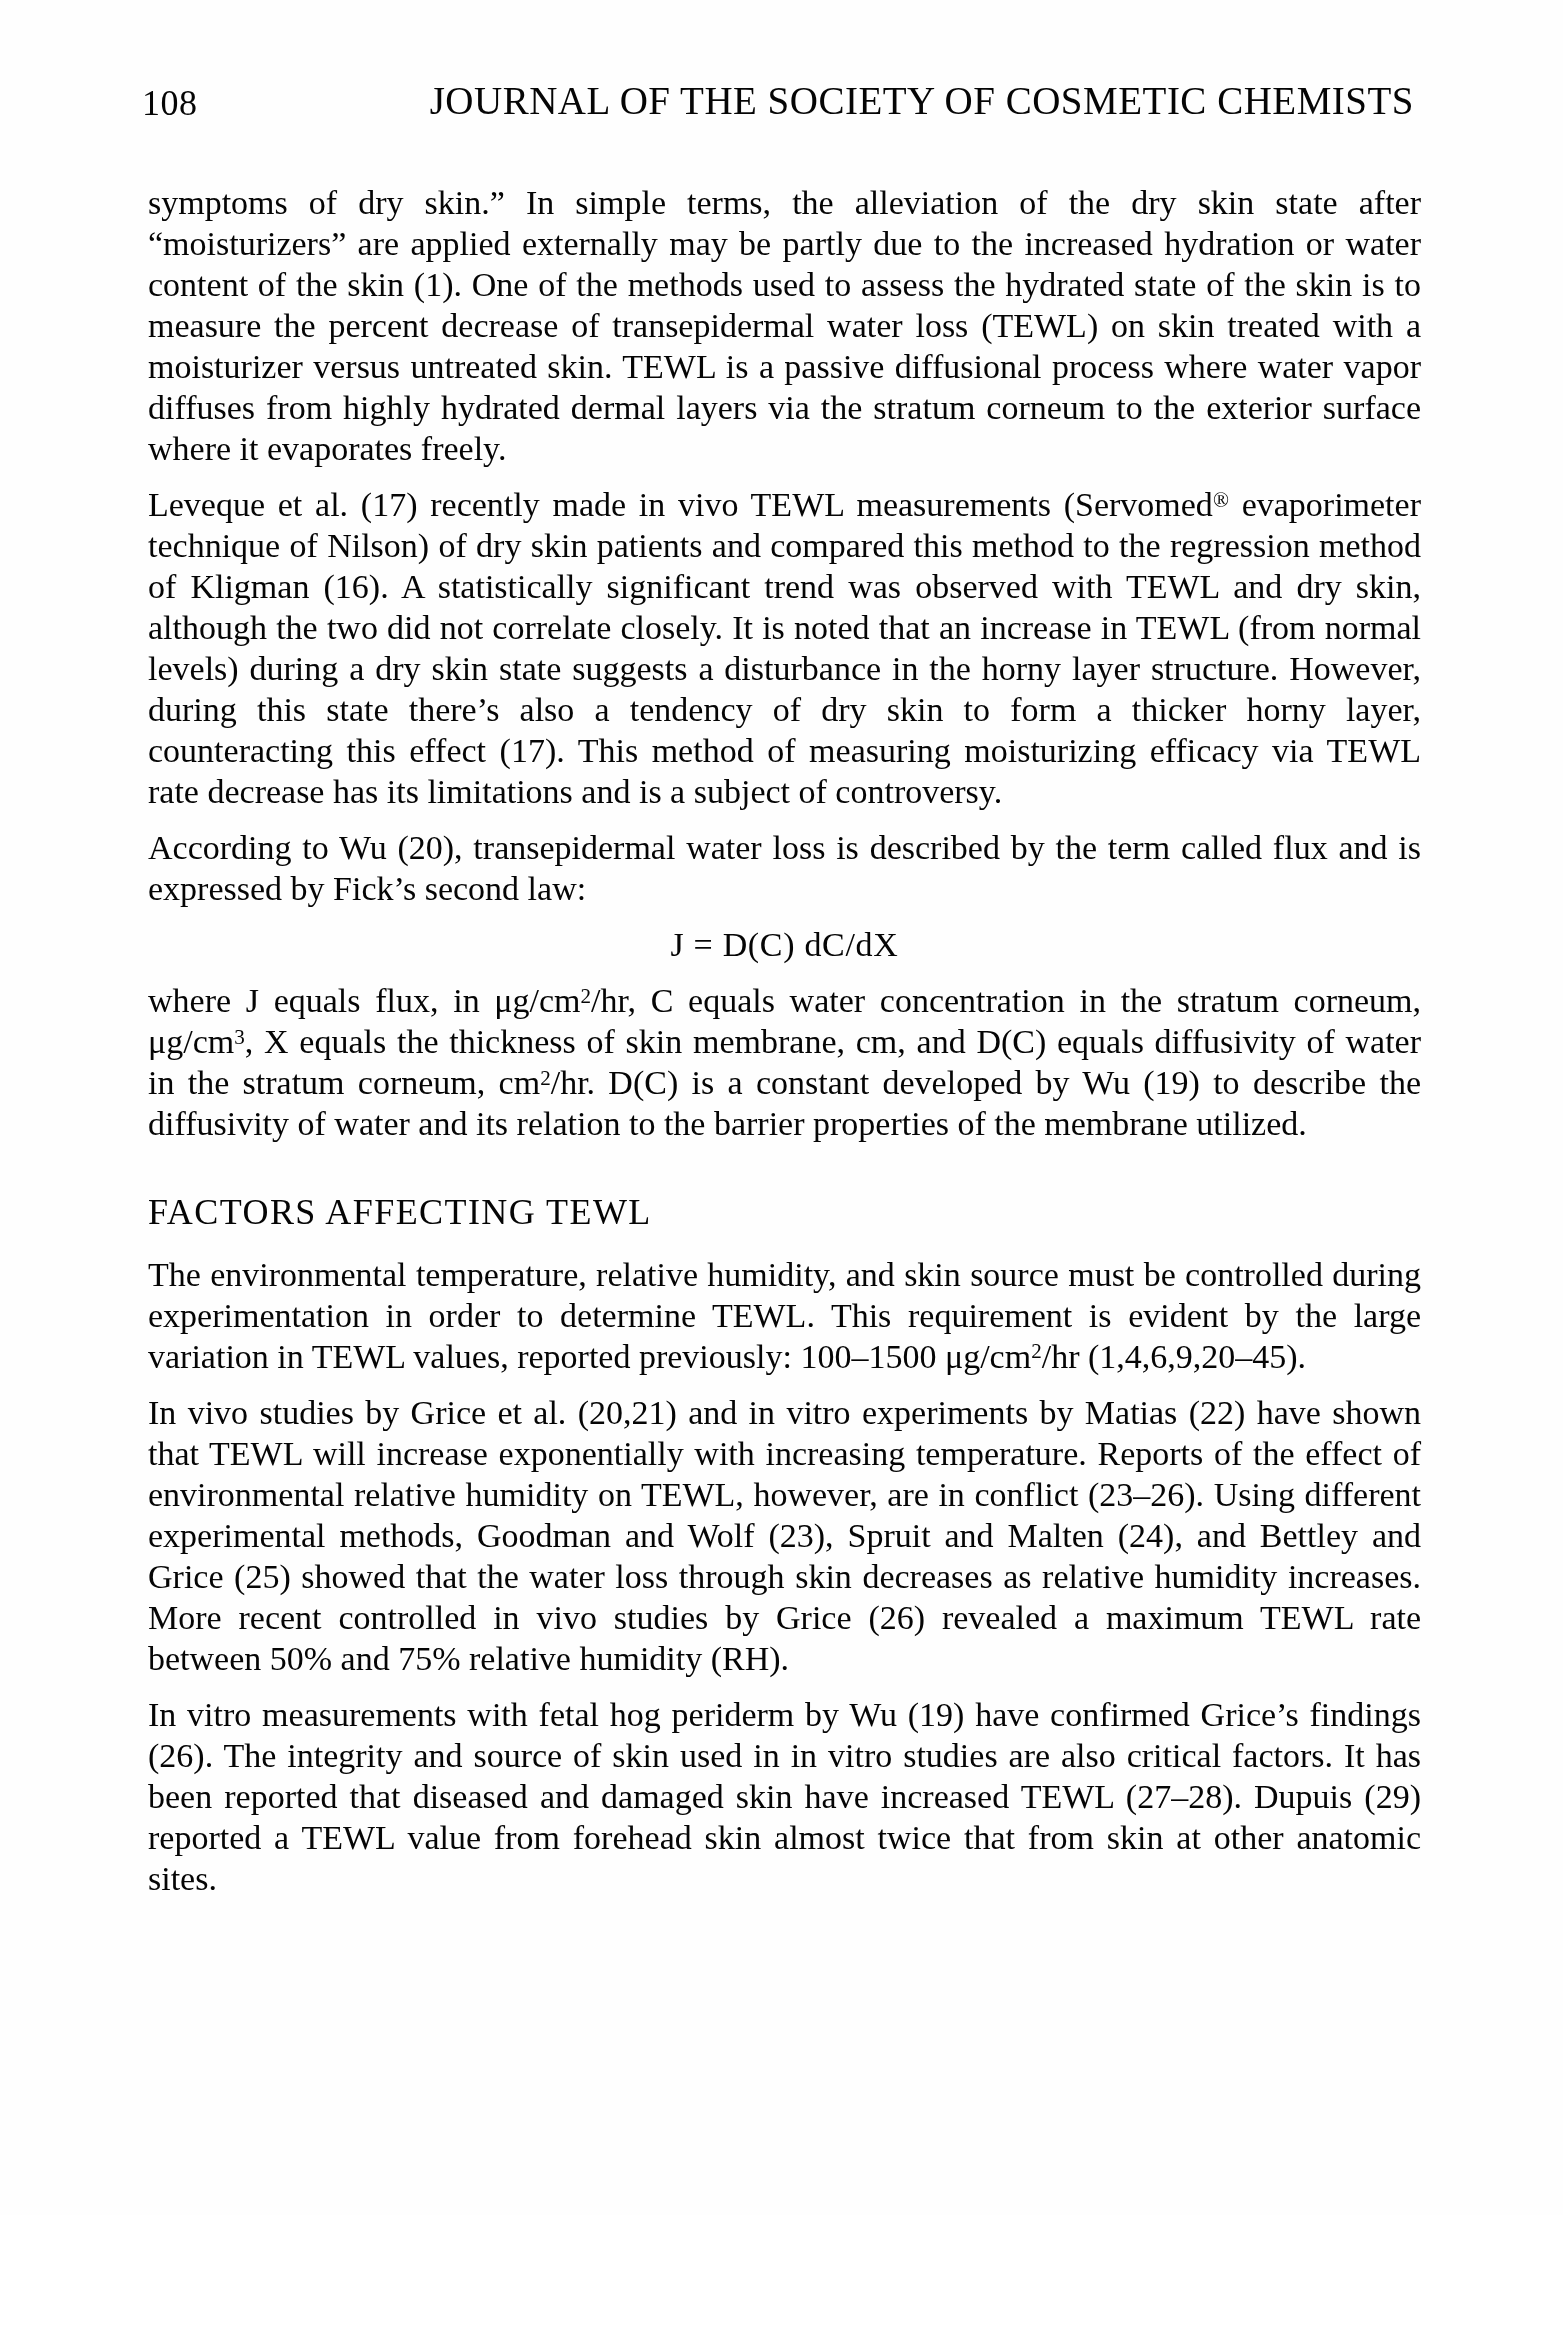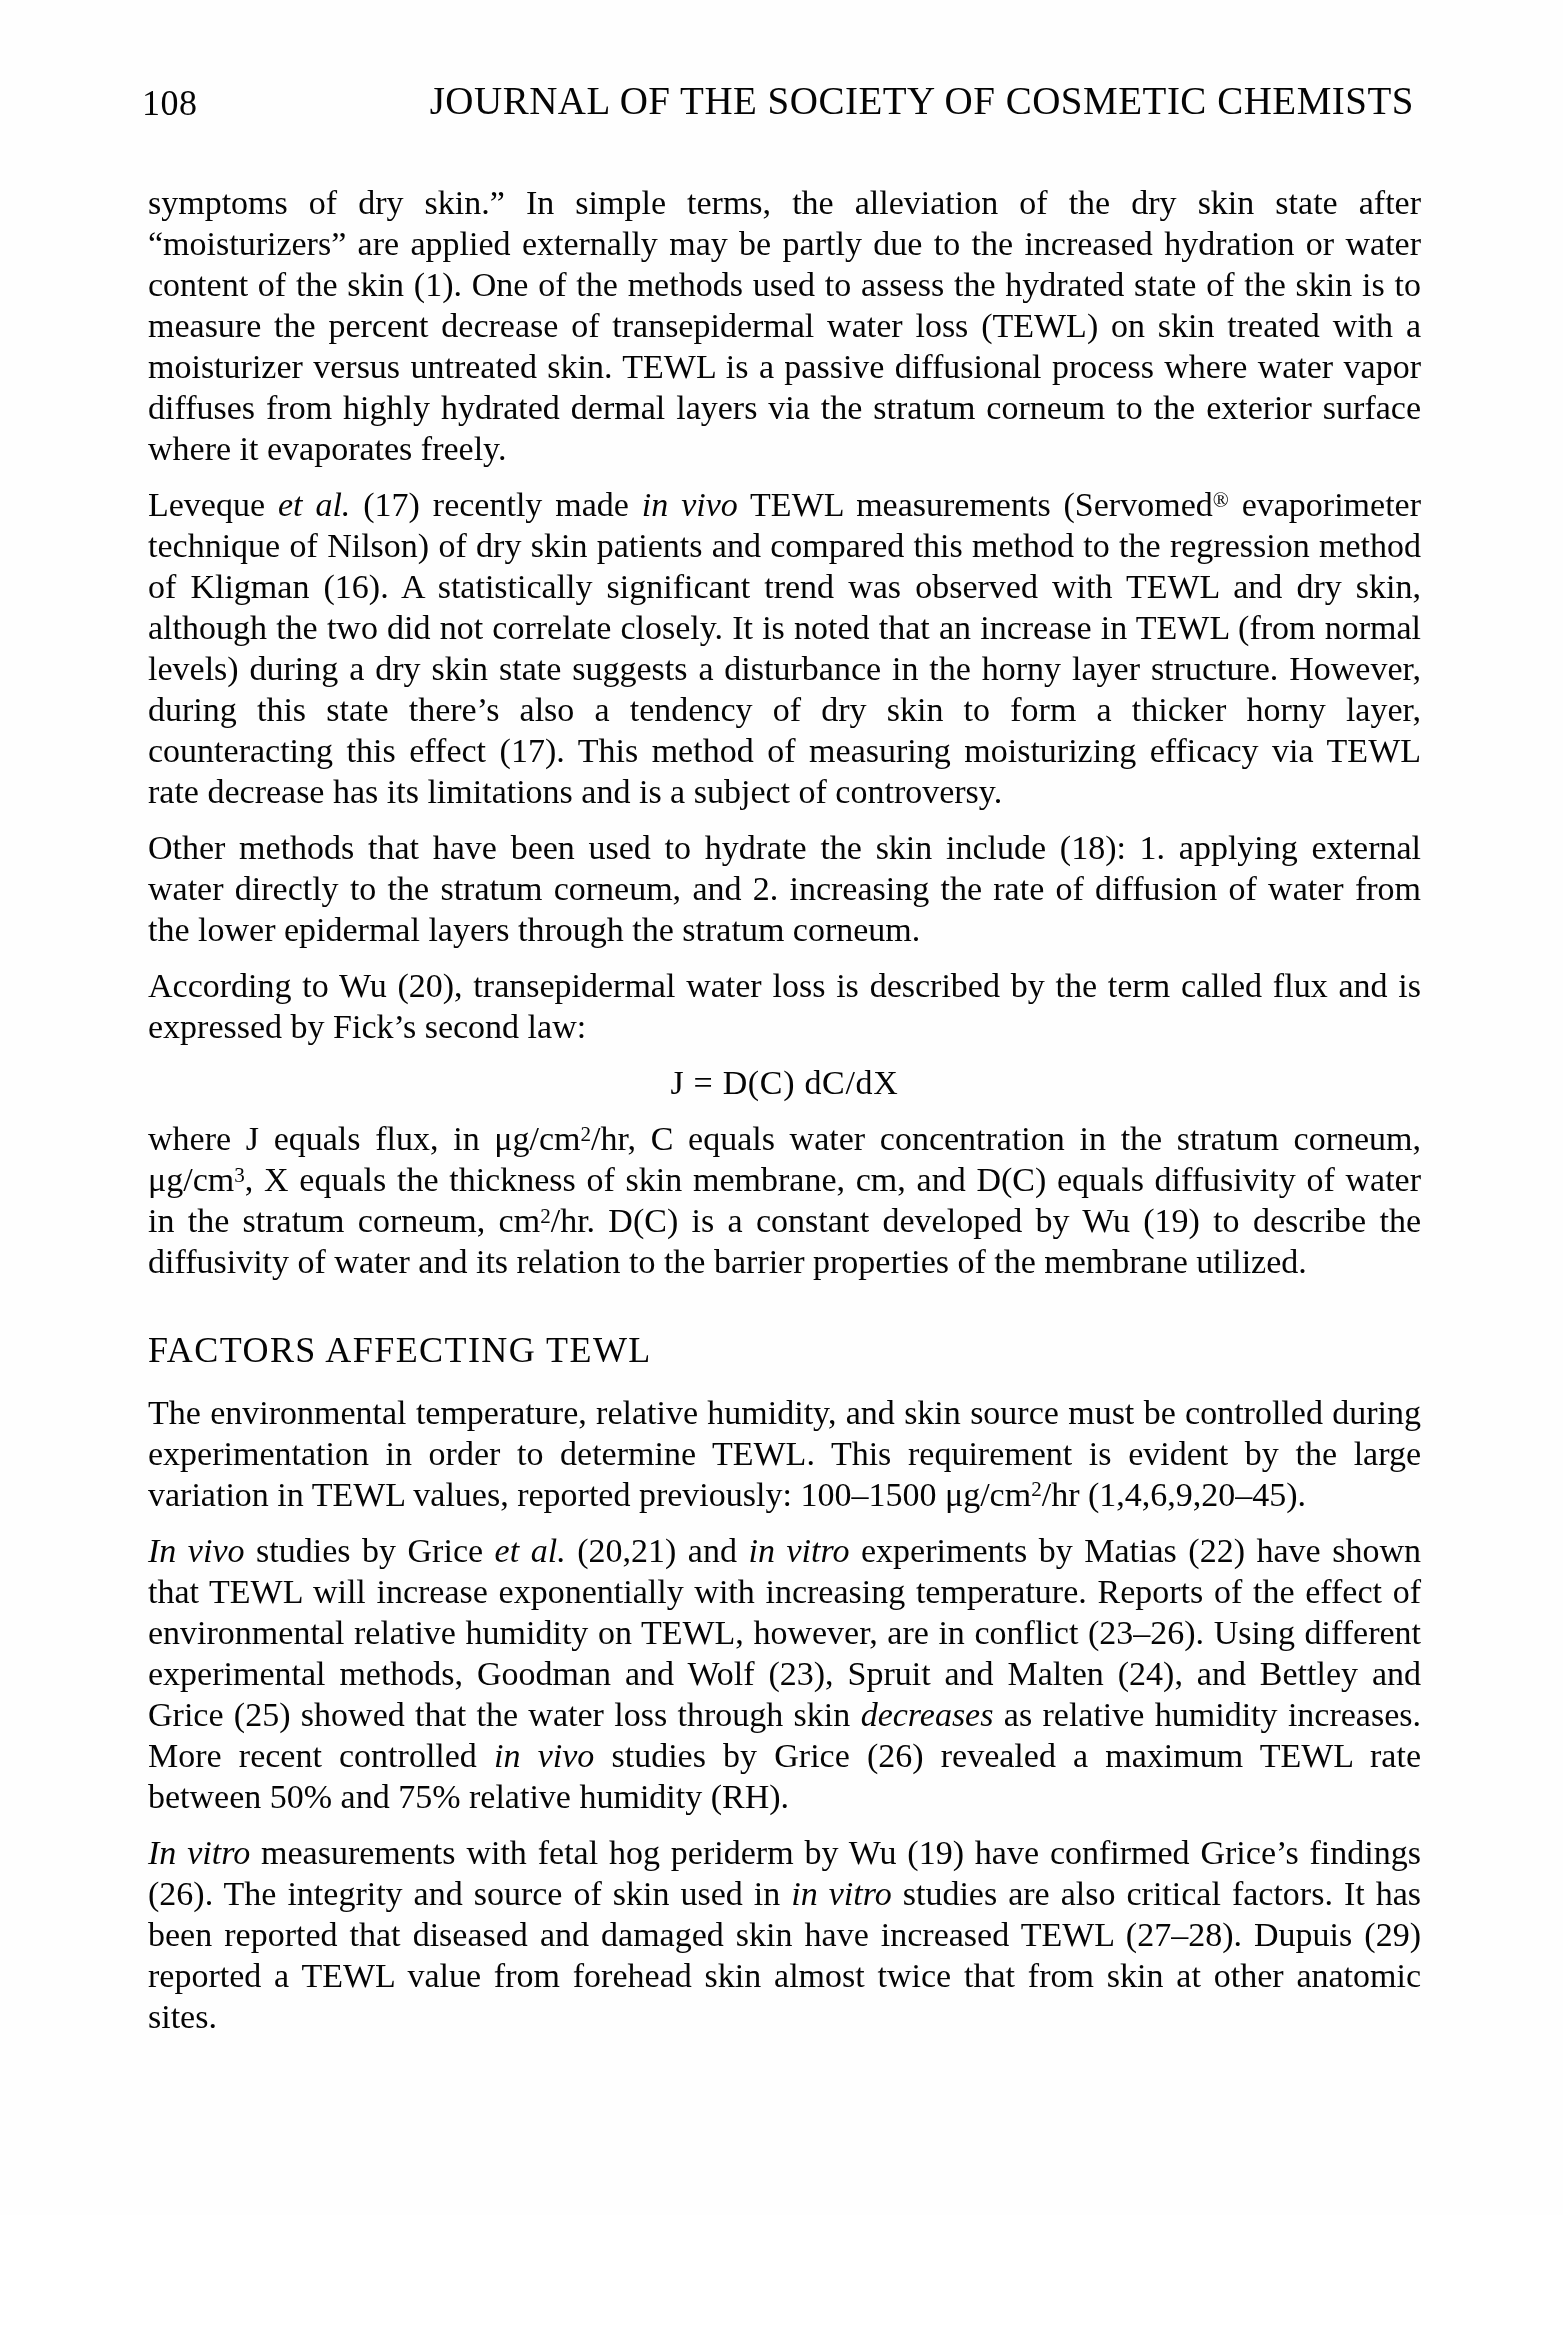--- a/index.html
+++ b/index.html
@@ -46,21 +46,20 @@
     left: 148px;
     width: 1273px;
     font-size: 34px;
     line-height: 41px;
     text-align: justify;
   }
   .para {
     margin: 0 0 15px 0;
   }
   .para .italic {
-    font-style: italic;
   }
   .text-block sup {
     font-size: 62%;
     line-height: 0;
     vertical-align: baseline;
     position: relative;
     top: -0.45em;
   }
   .formula {
     text-align: center;
@@ -81,21 +80,20 @@
 
 <div class="page">
   <header class="page-header">
     <span class="page-number">108</span>
     <span class="journal-title">JOURNAL OF THE SOCIETY OF COSMETIC CHEMISTS</span>
   </header>
 
   <main class="text-block">
       <p class="para"><span>symptoms of dry skin.” In simple terms, the alleviation of the dry skin state after “moisturizers” are applied externally may be partly due to the increased hydration or water content of the skin (1). One of the methods used to assess the hydrated state of the skin is to measure the percent decrease of transepidermal water loss (TEWL) on skin treated with a moisturizer versus untreated skin. TEWL is a passive diffusional process where water vapor diffuses from highly hydrated dermal layers via the stratum corneum to the exterior surface where it evaporates freely.</span></p>
       <p class="para"><span>Leveque </span><span class="italic">et al.</span><span> (17) recently made </span><span class="italic">in vivo</span><span> TEWL measurements (Servomed</span><sup>®</sup><span> evaporimeter technique of Nilson) of dry skin patients and compared this method to the regression method of Kligman (16). A statistically significant trend was observed with TEWL and dry skin, although the two did not correlate closely. It is noted that an increase in TEWL (from normal levels) during a dry skin state suggests a disturbance in the horny layer structure. However, during this state there’s also a tendency of dry skin to form a thicker horny layer, counteracting this effect (17). This method of measuring moisturizing efficacy via TEWL rate decrease has its limitations and is a subject of controversy.</span></p>
-      <p class="para"><span>Other methods that have been used to hydrate the skin include (18): 1. applying external water directly to the stratum corneum, and 2. increasing the rate of diffusion of water from the lower epidermal layers through the stratum corneum.</span></p>
       <p class="para"><span>According to Wu (20), transepidermal water loss is described by the term called flux and is expressed by Fick’s second law:</span></p>
       <div class="formula">J = D(C) dC/dX</div>
       <p class="para"><span>where J equals flux, in μg/cm</span><sup>2</sup><span>/hr, C equals water concentration in the stratum corneum, μg/cm</span><sup>3</sup><span>, X equals the thickness of skin membrane, cm, and D(C) equals diffusivity of water in the stratum corneum, cm</span><sup>2</sup><span>/hr. D(C) is a constant developed by Wu (19) to describe the diffusivity of water and its relation to the barrier properties of the membrane utilized.</span></p>
       <h2 class="section-heading">FACTORS AFFECTING TEWL</h2>
       <p class="para"><span>The environmental temperature, relative humidity, and skin source must be controlled during experimentation in order to determine TEWL. This requirement is evident by the large variation in TEWL values, reported previously: 100–1500 μg/cm</span><sup>2</sup><span>/hr (1,4,6,9,20–45).</span></p>
       <p class="para"><span class="italic">In vivo</span><span> studies by Grice </span><span class="italic">et al.</span><span> (20,21) and </span><span class="italic">in vitro</span><span> experiments by Matias (22) have shown that TEWL will increase exponentially with increasing temperature. Reports of the effect of environmental relative humidity on TEWL, however, are in conflict (23–26). Using different experimental methods, Goodman and Wolf (23), Spruit and Malten (24), and Bettley and Grice (25) showed that the water loss through skin </span><span class="italic">decreases</span><span> as relative humidity increases. More recent controlled </span><span class="italic">in vivo</span><span> studies by Grice (26) revealed a maximum TEWL rate between 50% and 75% relative humidity (RH).</span></p>
       <p class="para"><span class="italic">In vitro</span><span> measurements with fetal hog periderm by Wu (19) have confirmed Grice’s findings (26). The integrity and source of skin used in </span><span class="italic">in vitro</span><span> studies are also critical factors. It has been reported that diseased and damaged skin have increased TEWL (27–28). Dupuis (29) reported a TEWL value from forehead skin almost twice that from skin at other anatomic sites.</span></p>
     </main>
 </div>
 

